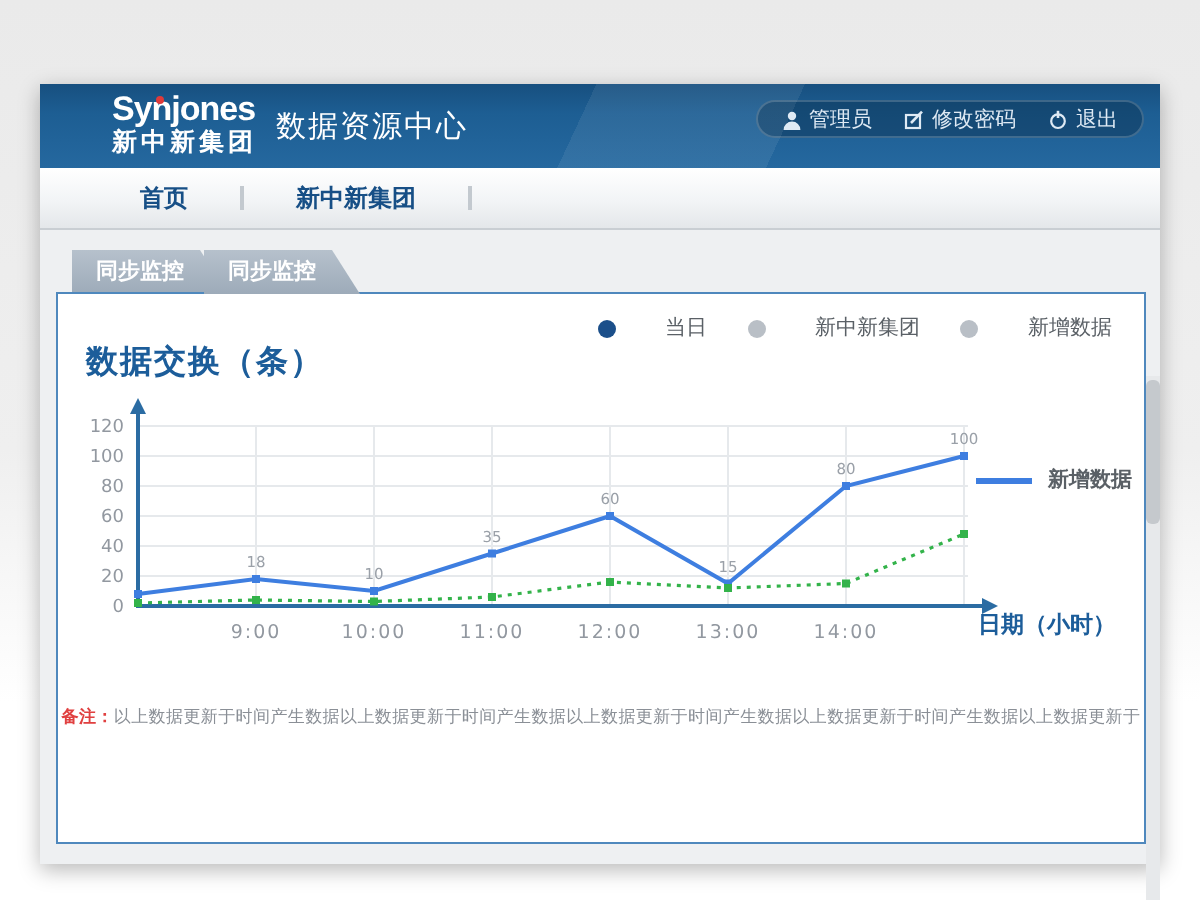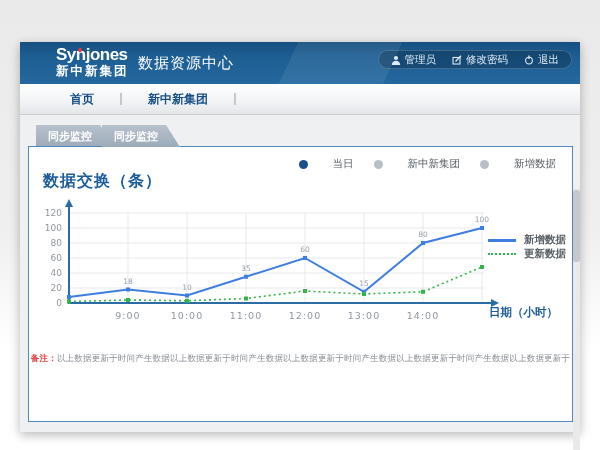--- a/index.html
+++ b/index.html
@@ -219,24 +219,20 @@
             <rect x="451" y="72" width="4" height="4" fill="#33b34a"></rect>
           </svg>
         <div class="chart-xlabel">日期（小时）</div>
       </div>
 
       <div class="legend">
         <div class="legend-row">
           <span class="legend-sample" style="border-top: 3px solid rgb(62, 126, 224);"></span>
           <span class="legend-label">新增数据</span>
         </div>
-        <div class="legend-row">
-          <span class="legend-sample" style="border-top: 2px dotted rgb(51, 179, 74);"></span>
-          <span class="legend-label">更新数据</span>
-        </div>
       </div>
 
       <div class="note-row">
         <span class="note-prefix">备注：</span><span>以上数据更新于时间产生数据以上数据更新于时间产生数据以上数据更新于时间产生数据以上数据更新于时间产生数据以上数据更新于</span>
       </div>
 
     </div>
 
     <div class="scroll-track">
       <div class="scroll-thumb"></div>

